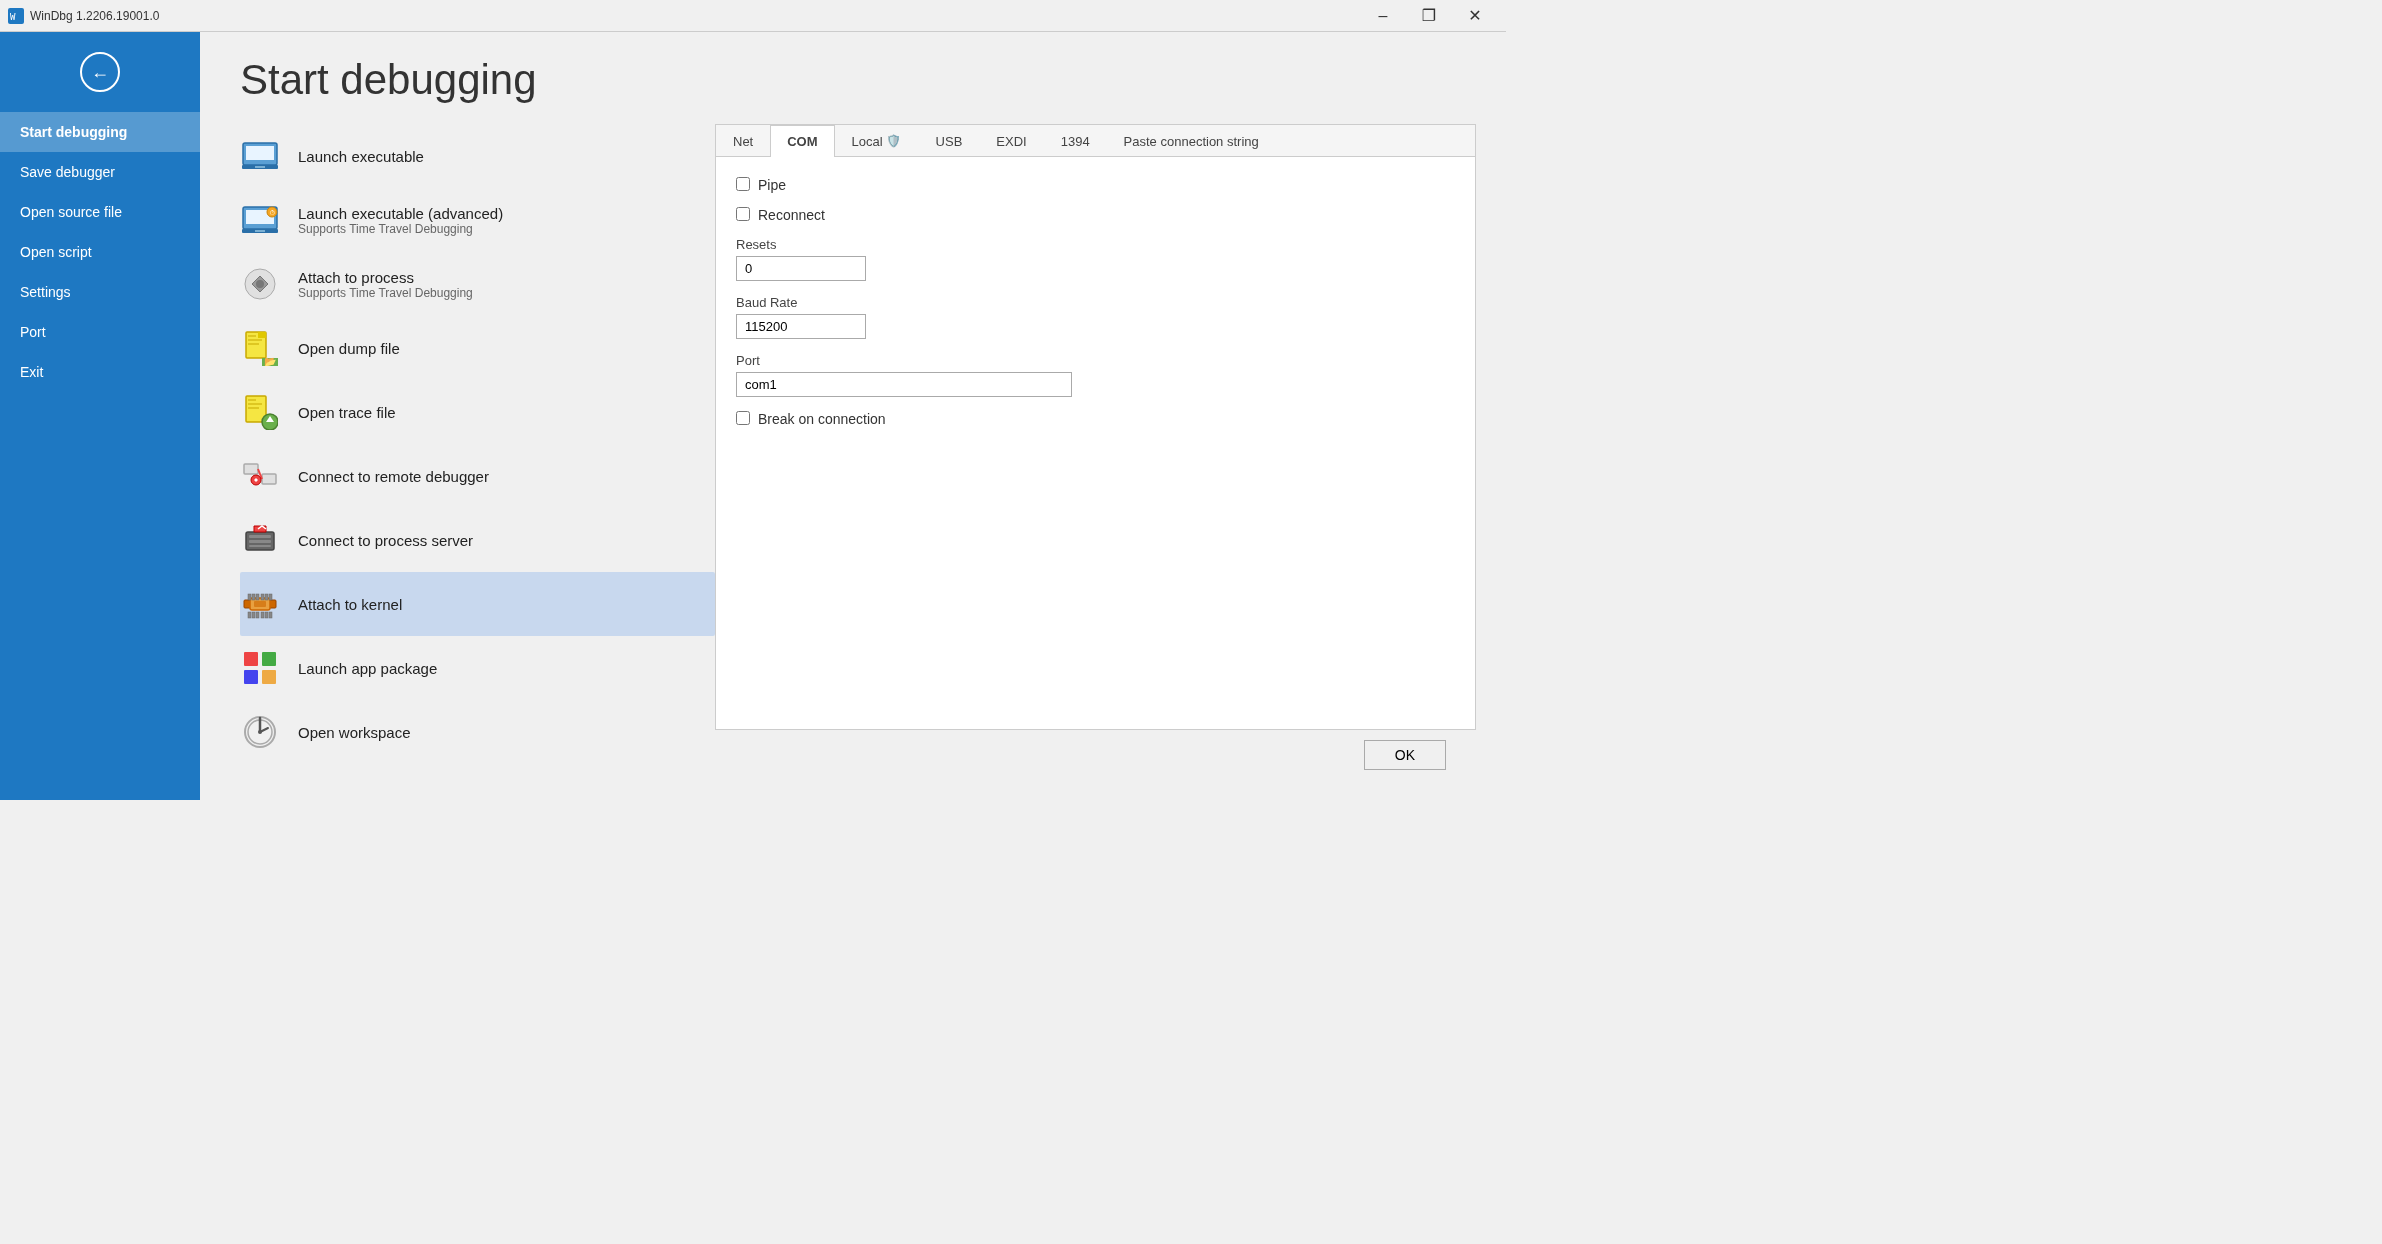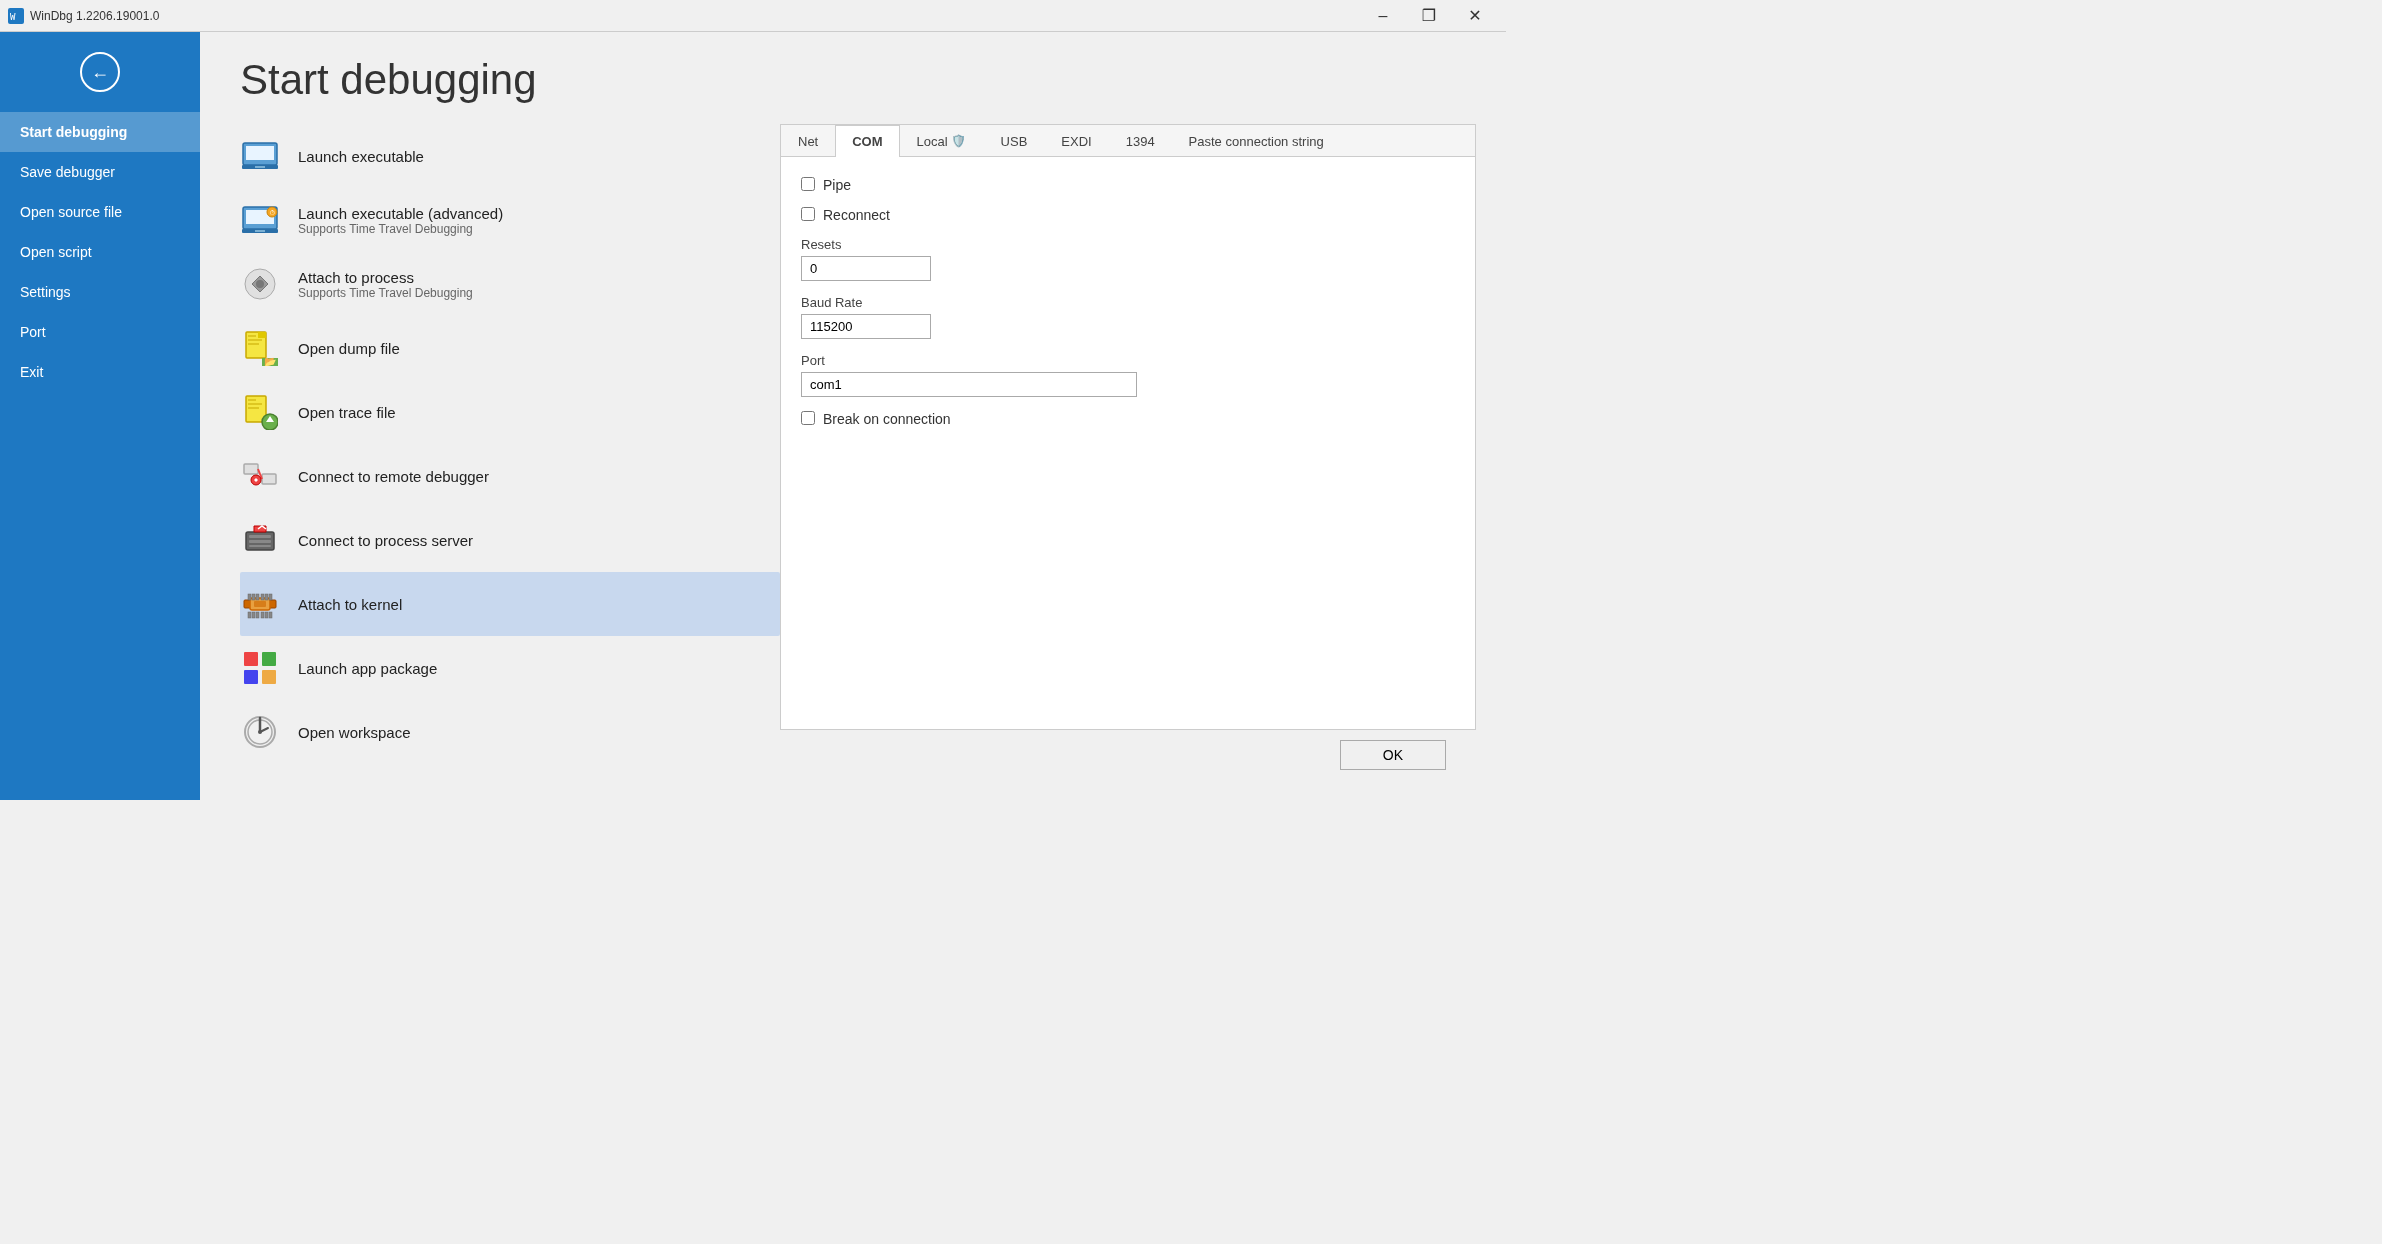--- a/index.html
+++ b/index.html
@@ -118,21 +118,21 @@
 
     .content-body {
       display: flex;
       flex: 1;
       overflow: hidden;
       padding: 0 0 20px 0;
     }
 
     
     .menu-panel {
-      width: 580px;
+      width: 515px;
       display: flex;
       flex-direction: column;
       flex-shrink: 0;
       position: relative;
     }
 
     .menu-scroll {
       flex: 1;
       overflow-y: auto;
       padding-left: 40px;
@@ -258,21 +258,21 @@
     .form-input.large { width: 336px; }
 
     
     .ok-section {
       display: flex;
       justify-content: flex-end;
       padding: 10px 30px 10px 0;
       flex-shrink: 0;
     }
     .ok-btn {
-      padding: 6px 42px;
+      padding: 6px 30px;
       border: 1px solid #aaa;
       background: #f0f0f0;
       font-size: 14px;
       cursor: pointer;
     }
   </style>
 </head>
 <body>
 
 <div class="title-bar">

